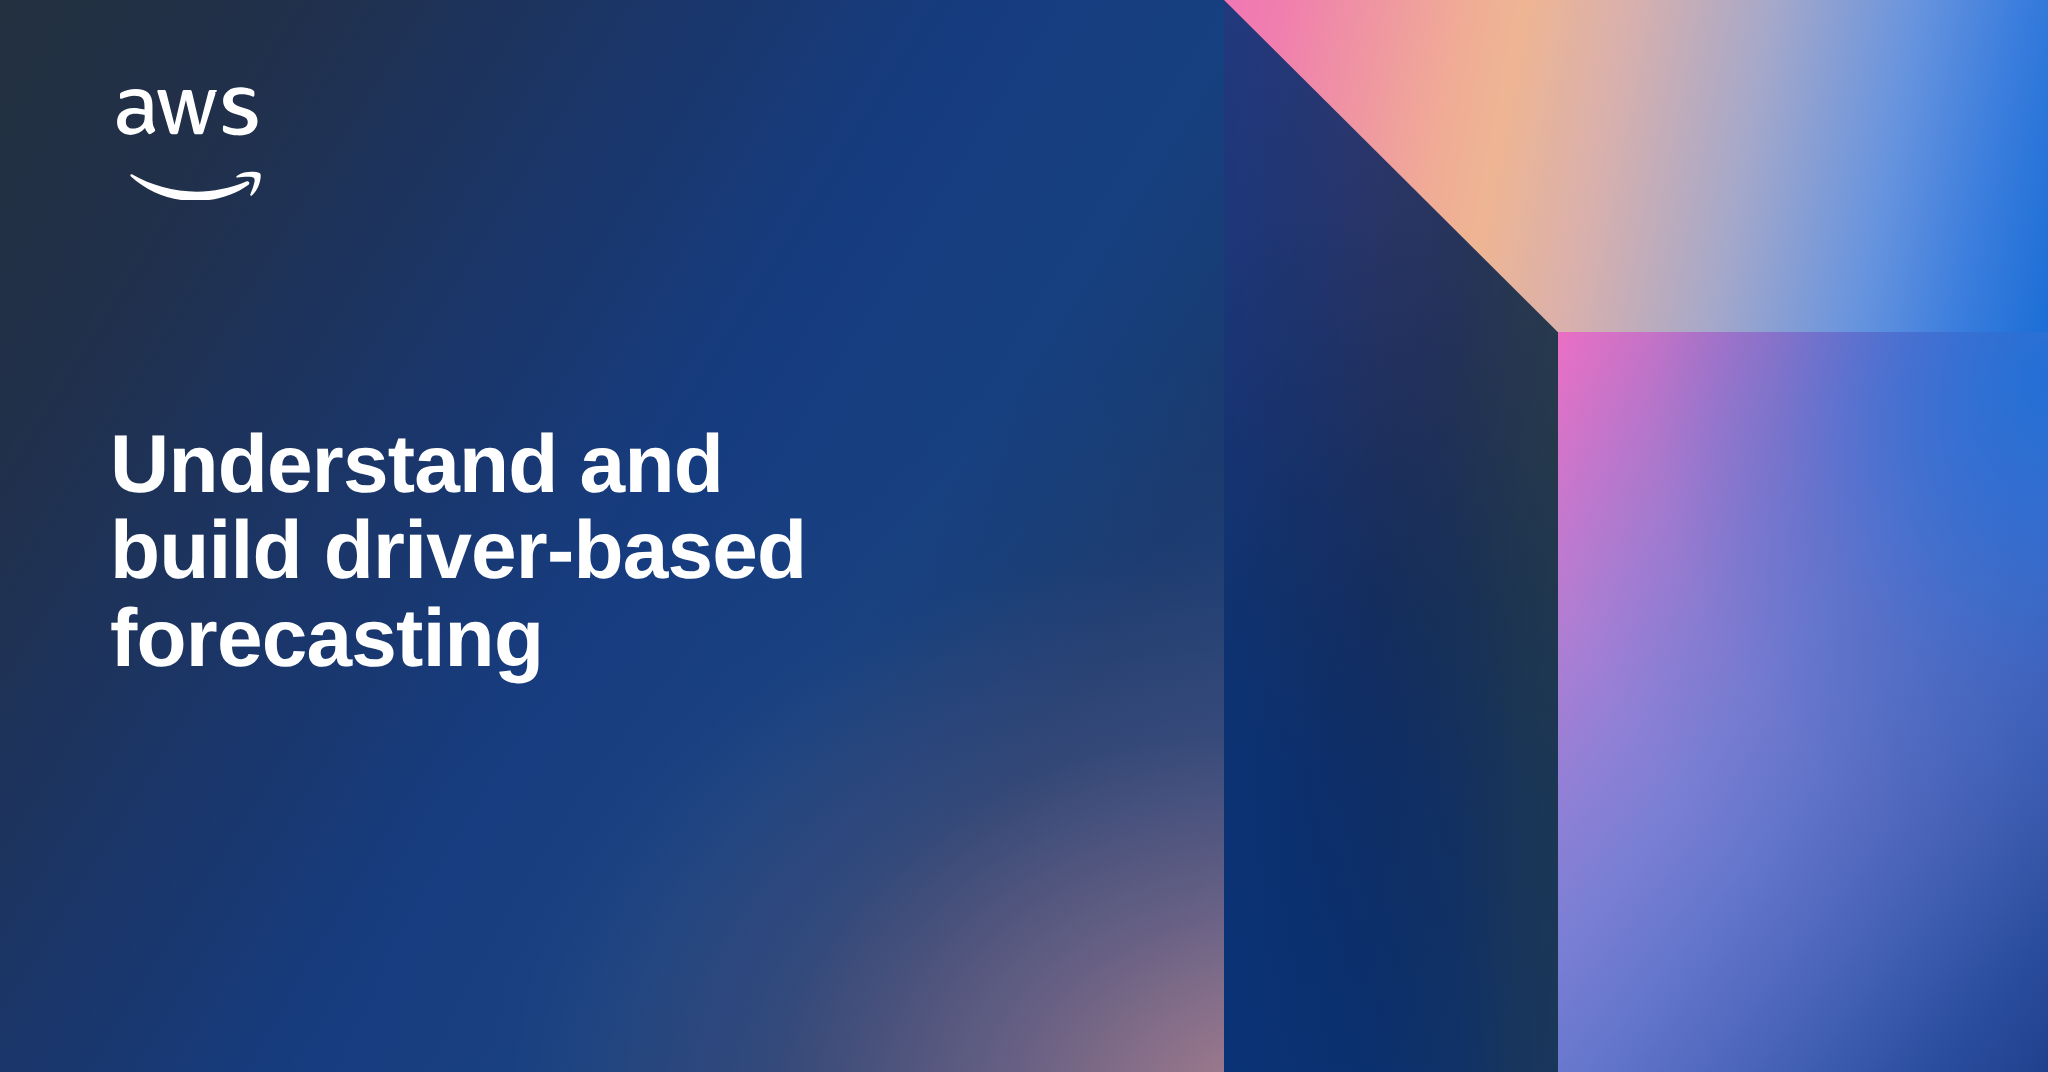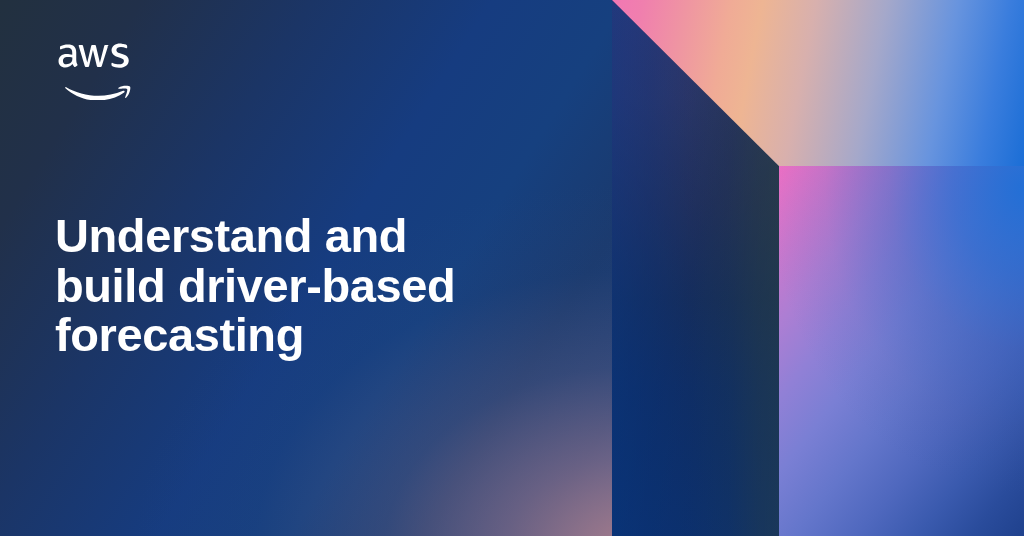--- a/index.html
+++ b/index.html
@@ -167,21 +167,21 @@
 
   
   .headline {
     position: absolute;
     left: 55px;
     top: 211px;
     width: 470px;
     margin: 0;
     color: #ffffff;
     font-family: "Liberation Sans", sans-serif;
-    font-size: 47px;
+    font-size: 41px;
     font-weight: bold;
     line-height: 1.055;
     letter-spacing: -0.4px;
     white-space: pre-line;
   }
 </style>
 </head>
 <body>
 
 <div id="banner">

